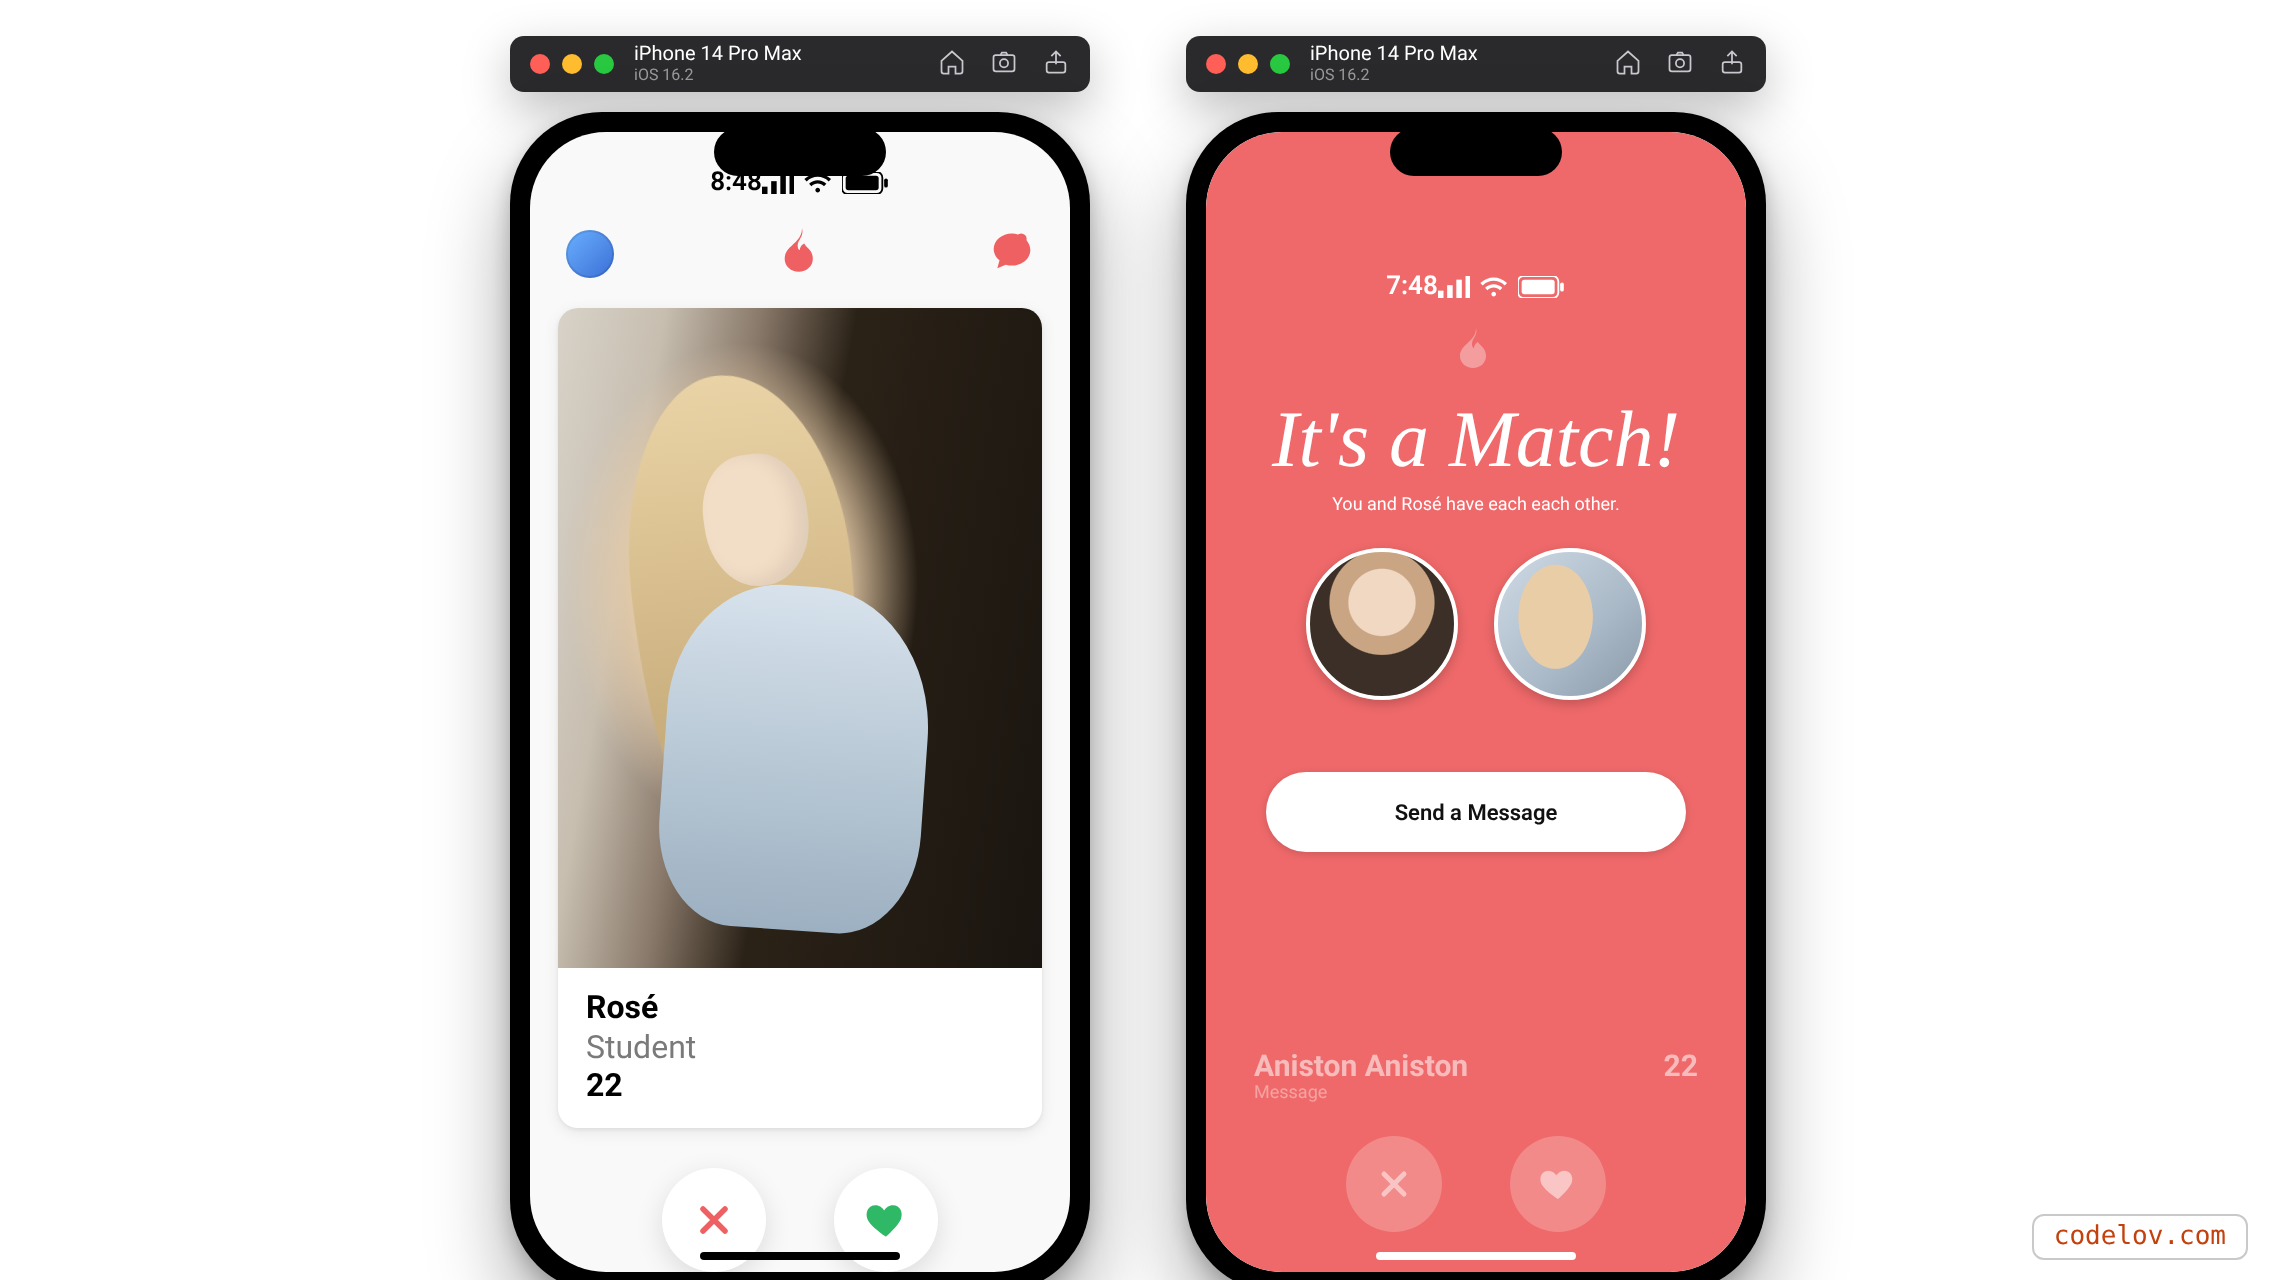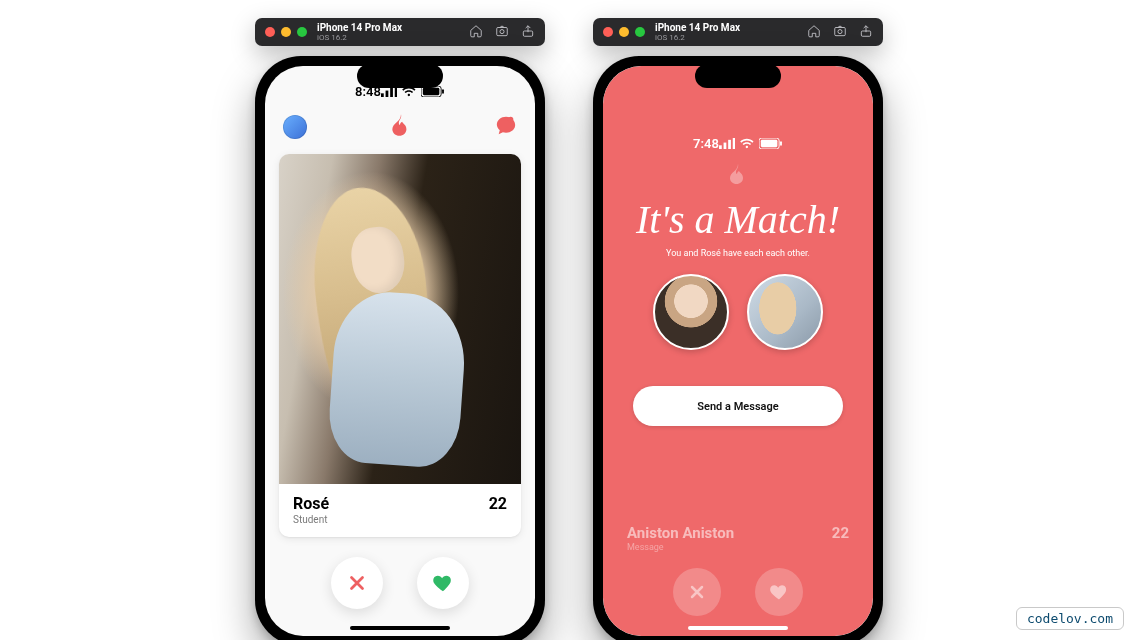--- a/index.html
+++ b/index.html
@@ -14,21 +14,21 @@
   
   .sim-bar {
     width: 290px; height: 28px; background:#2a2a2c; border-radius:7px;
     display:flex; align-items:center; padding:0 10px; gap:10px;
     box-shadow: 0 8px 24px rgba(0,0,0,.25);
     position:relative;
   }
   .traffic { display:flex; gap:6px; }
   .dot { width:10px; height:10px; border-radius:50%; }
   .dot.r{background:#ff5f57}.dot.y{background:#febc2e}.dot.g{background:#28c840}
-  .sim-title { color:#fff; font-size:10px; font-weight:700; line-height:1; }
+  .sim-title { color:#fff; font-size:10px; font-weight:400; line-height:1; }
   .sim-sub { color:#9a9a9e; font-size:8px; }
   .sim-icons { margin-left:auto; display:flex; gap:12px; }
   .sim-icons svg { width:14px; height:14px; stroke:#c8c8ce; fill:none; stroke-width:1.5; }
 
   
   .device {
     width: 290px; height: 590px; background:#000; border-radius:46px;
     padding:10px; position:relative;
     box-shadow: 0 20px 40px rgba(0,0,0,.35), 0 4px 10px rgba(0,0,0,.2);
   }
@@ -79,23 +79,23 @@
     background: linear-gradient(180deg,#d7e2ec 0%, #b9c9d6 50%, #9db0c1 100%);
     border-radius: 42% 46% 30% 30% / 38% 42% 30% 30%;
     transform: rotate(4deg);
   }
   .photo .face{
     position:absolute; left:30%; top:22%; width:52px; height:66px;
     background:#f2ddc6; border-radius:44% 44% 48% 48%;
     box-shadow: inset -6px -2px 10px rgba(0,0,0,.08);
     transform: rotate(-8deg);
   }
-  .card-meta { display:flex; align-items:flex-start; justify-content:space-between; padding:10px 14px 12px; }
+  .card-meta { display:flex; align-items:flex-start; justify-content:space-between; padding:10px 14px 12px;flex-direction:column; }
   .name { font-size:16px; font-weight:700; }
-  .role { font-size:10px; color:#7a7a7a; margin-top:1px; }
+  .role { font-size:16px; color:#7a7a7a; margin-top:1px; }
   .age { font-size:16px; font-weight:700; }
 
   
   .swipe-row { display:flex; justify-content:center; gap:34px; margin-top:20px; }
   .swipe-btn {
     width:52px;height:52px;border-radius:50%;background:#fff;
     display:flex;align-items:center;justify-content:center;
     box-shadow:0 4px 14px rgba(0,0,0,.12);
   }
   .swipe-btn svg{width:22px;height:22px;}
@@ -131,21 +131,21 @@
   .ghost-meta { position:absolute; bottom:84px; left:24px; right:24px; display:flex; justify-content:space-between; color:rgba(255,255,255,.55); }
   .ghost-meta .gname{font-size:15px;font-weight:700;} .ghost-meta .grole{font-size:9px;opacity:.7} .ghost-meta .gage{font-size:15px;font-weight:700;}
   .ghost-swipe { position:absolute; bottom:20px; left:0; right:0; display:flex; justify-content:center; gap:34px; }
   .ghost-swipe .gb { width:48px;height:48px;border-radius:50%;background:rgba(255,255,255,.22); display:flex;align-items:center;justify-content:center;}
   .ghost-swipe svg{width:20px;height:20px;opacity:.5;}
   .screenB .home-ind{ background:#fff; }
 
   .watermark {
     position:absolute; right:14px; bottom:10px;
     border:1px solid #c9c9c9; border-radius:6px; padding:3px 10px;
-    font-size:13px; color:#0c4a6e; font-family: ui-monospace, Menlo, monospace;
+    font-size:13px; color:#c2410c; font-family: ui-monospace, Menlo, monospace;
     background:#fff;
     margin-left:28px;
   }
 
   .col { display:flex; flex-direction:column; align-items:center; gap:10px; }
 </style>
 </head>
 <body>
 
 <div class="stage">

